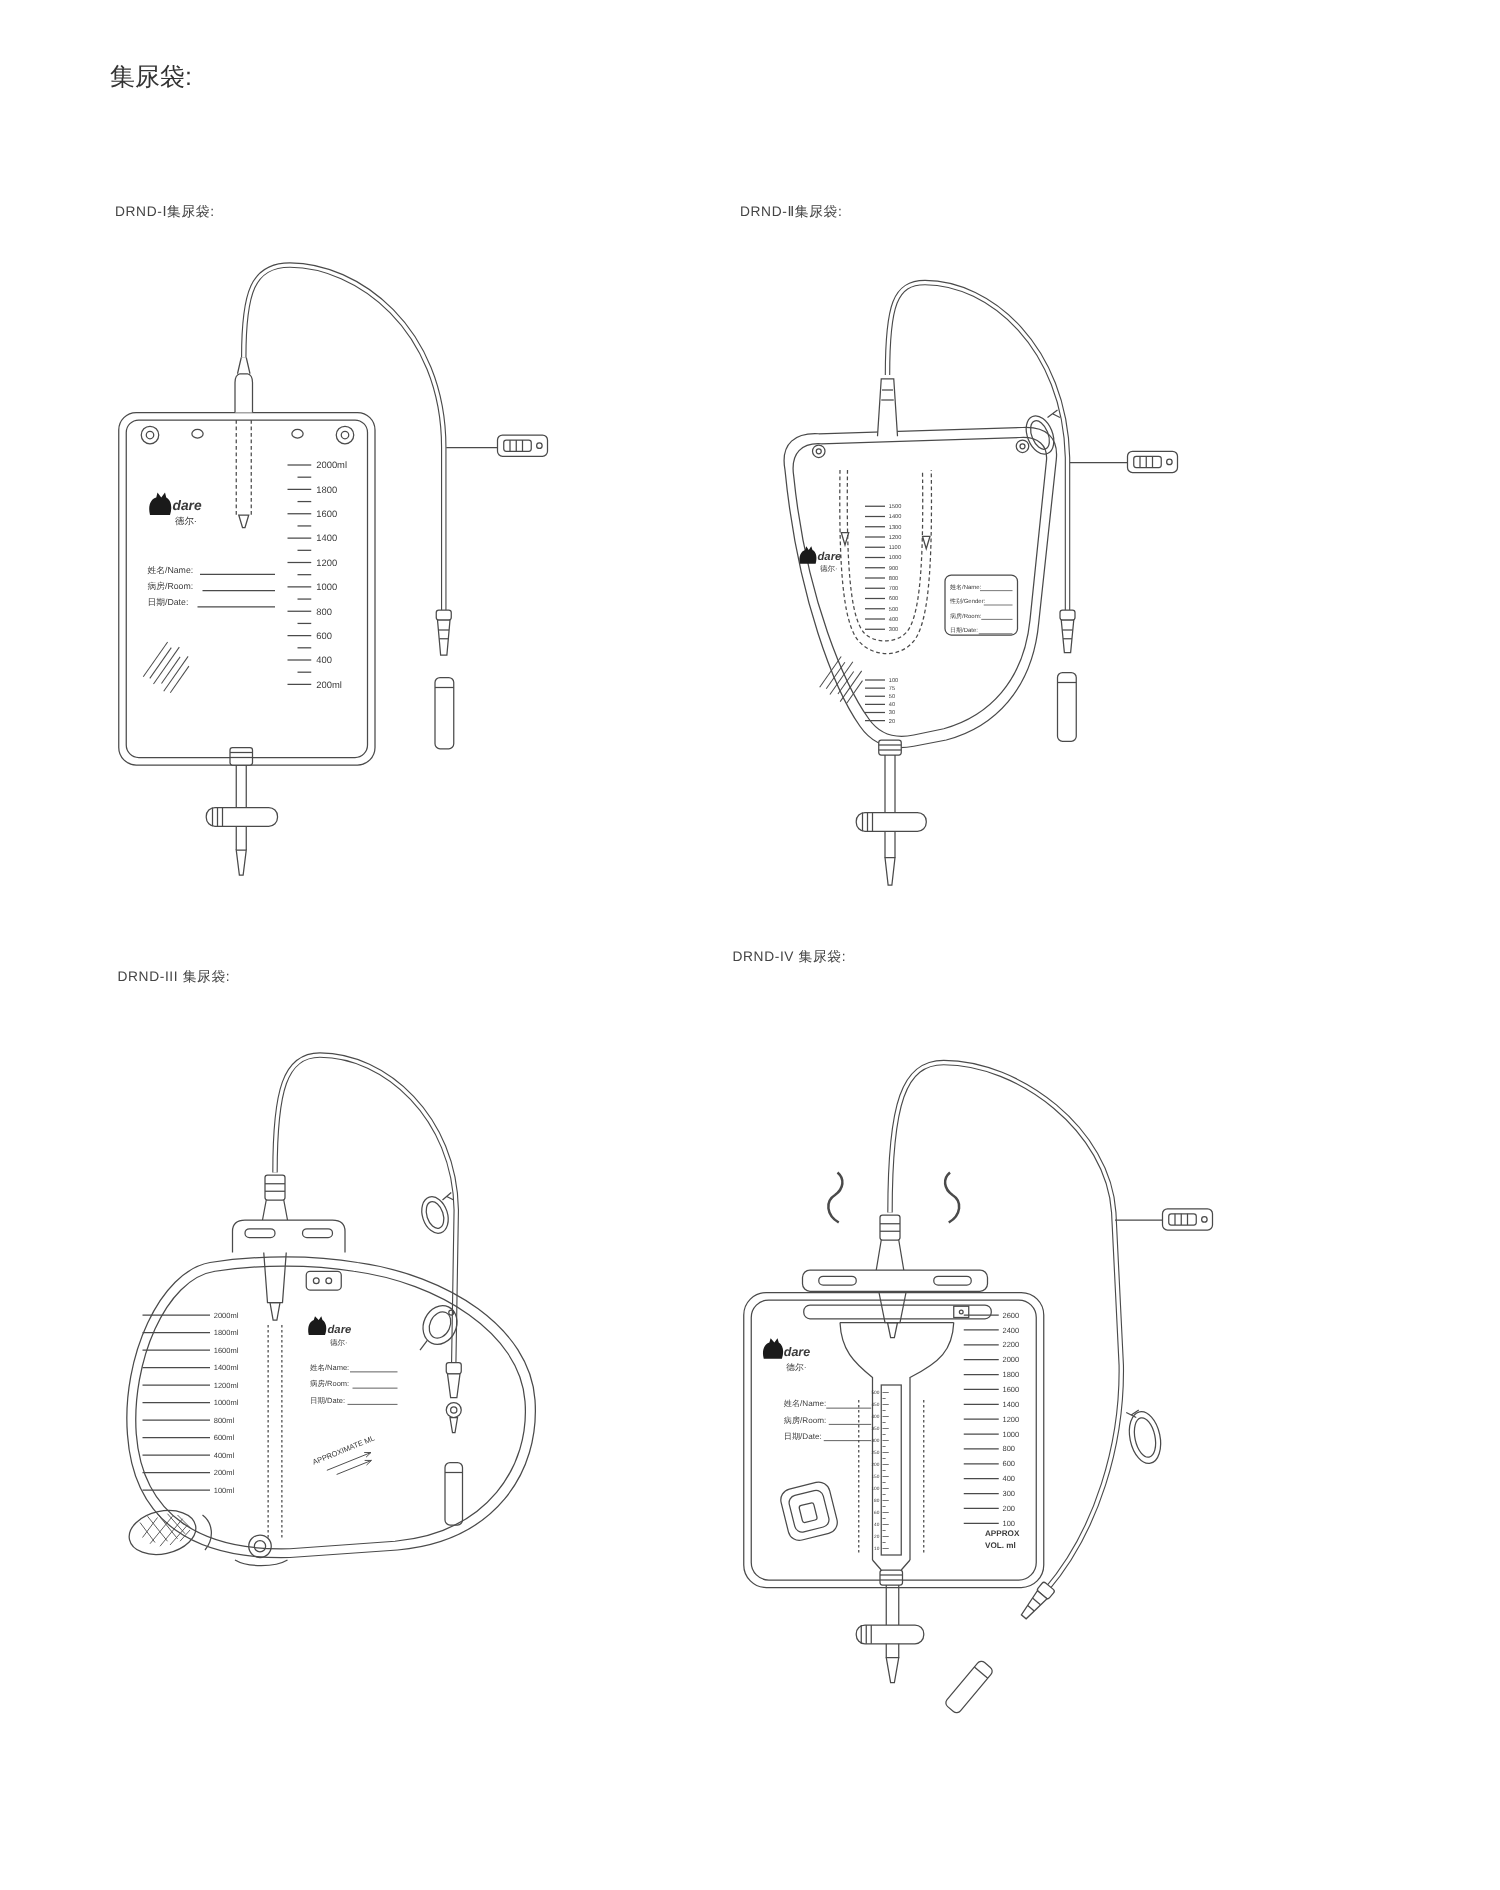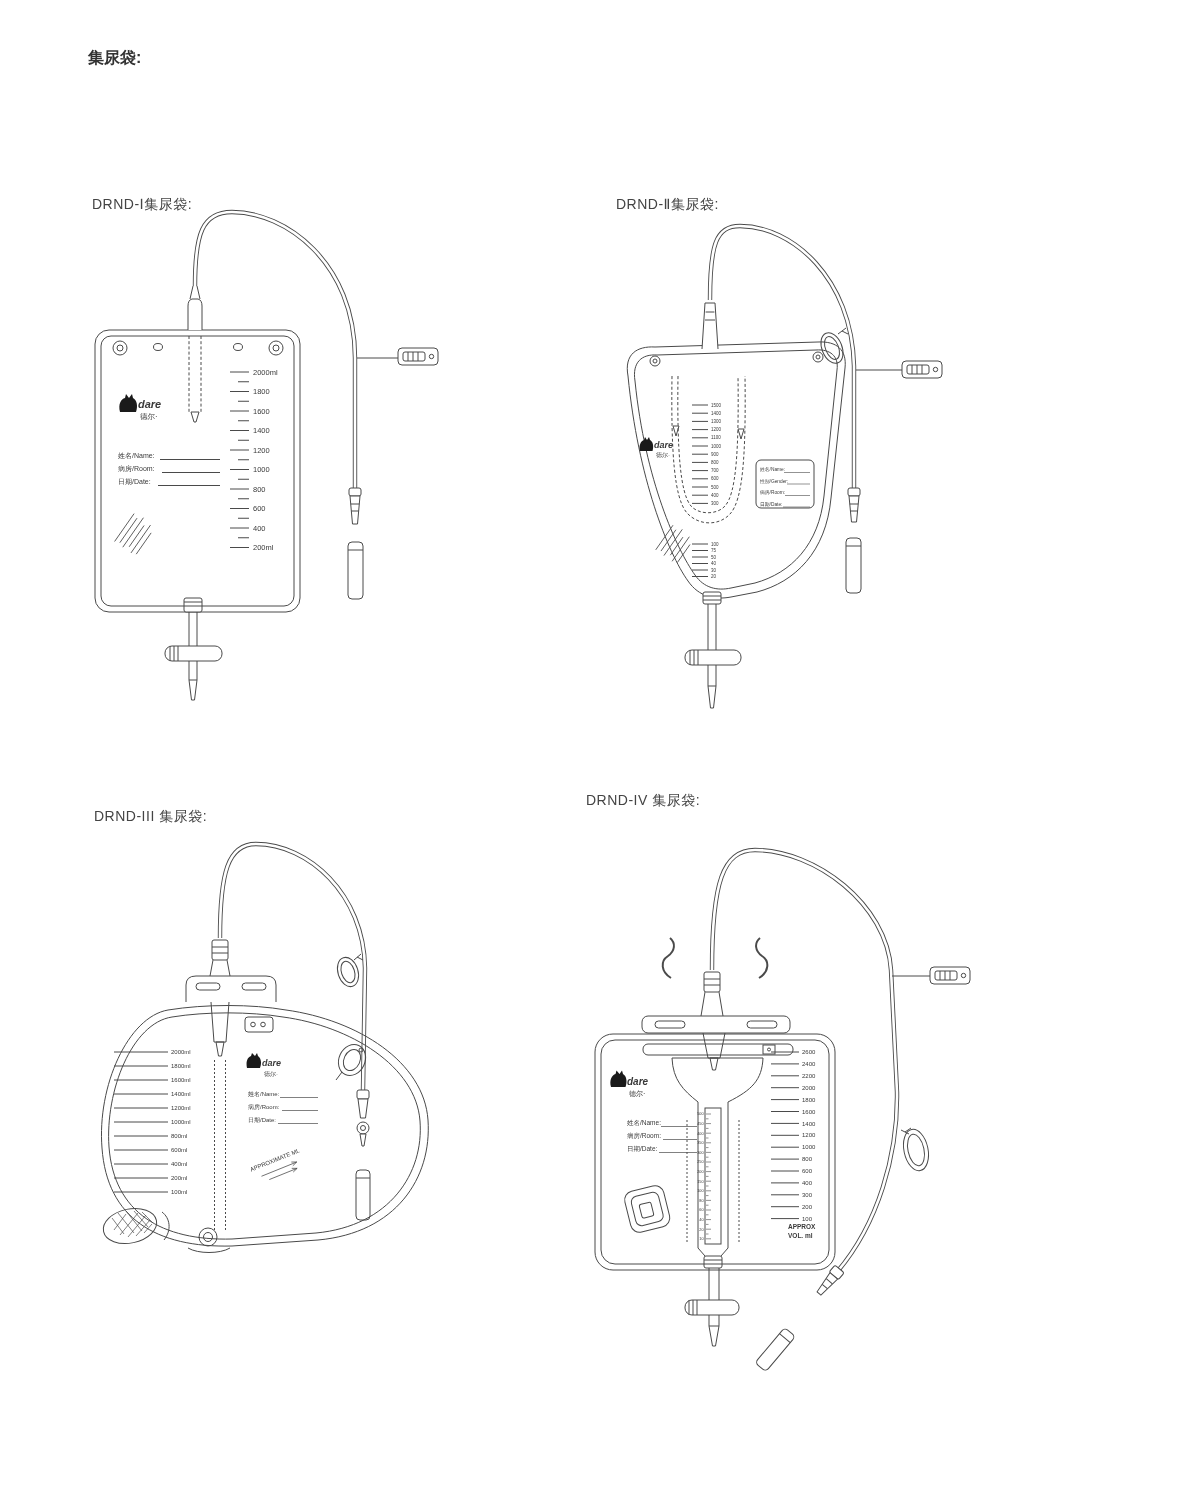--- a/index.html
+++ b/index.html
@@ -1,33 +1,33 @@
 <!DOCTYPE html>
 <html><head>
 <meta charset="utf-8">
 <style>
   html,body{margin:0;padding:0;}
   body{width:1200px;height:1512px;background:#ffffff;position:relative;
        font-family:"Liberation Sans",sans-serif;color:#3f3f3f;}
-  .page-title{position:absolute;font-size:16px;color:#333;font-weight:bold;}
-  .sec-label{position:absolute;font-size:14px;color:#444;letter-spacing:.5px;margin-top:34px;}
+  .page-title{position:absolute;font-size:20px;color:#333;}
+  .sec-label{position:absolute;font-size:11px;color:#444;letter-spacing:.5px;}
   svg{position:absolute;overflow:visible;}
   svg text{fill:#3a3a3a;stroke:none;font-family:"Liberation Sans",sans-serif;}
   .tube-o{stroke:#4a4a4a;stroke-width:4.4;fill:none;}
   .tube-i{stroke:#ffffff;stroke-width:2.6;fill:none;}
   .dash{stroke-dasharray:3 2.2;}
   .dash2{stroke-dasharray:2 2;}
   .wfill{fill:#ffffff;}
 </style>
 </head>
 <body>
 
 <div class="page-title" style="left:88px;top:48px">集尿袋:</div>
 <div class="sec-label" style="left:92px;top:162px">DRND-Ⅰ集尿袋:</div>
-<div class="sec-label" style="left:616px;top:162px">DRND-Ⅱ集尿袋:</div>
+<div class="sec-label" style="left:592px;top:162px">DRND-Ⅱ集尿袋:</div>
 <div class="sec-label" style="left:94px;top:774px">DRND-III 集尿袋:</div>
 <div class="sec-label" style="left:586px;top:758px">DRND-IV 集尿袋:</div>
 
 <svg style="left:80px;top:190px" width="380" height="530" viewBox="0 0 380 530">
 <g stroke="#4a4a4a" fill="none" stroke-width="1">
   <g>
     <path class="tube-o" d="M115,96 C115,44 122,22 152,22 C205,22 275,72 275,168 L275,298"></path>
     <path class="tube-i" d="M115,96 C115,44 122,22 152,22 C205,22 275,72 275,168 L275,298"></path>
   </g>
   <line x1="277" y1="168" x2="318" y2="168"></line>

